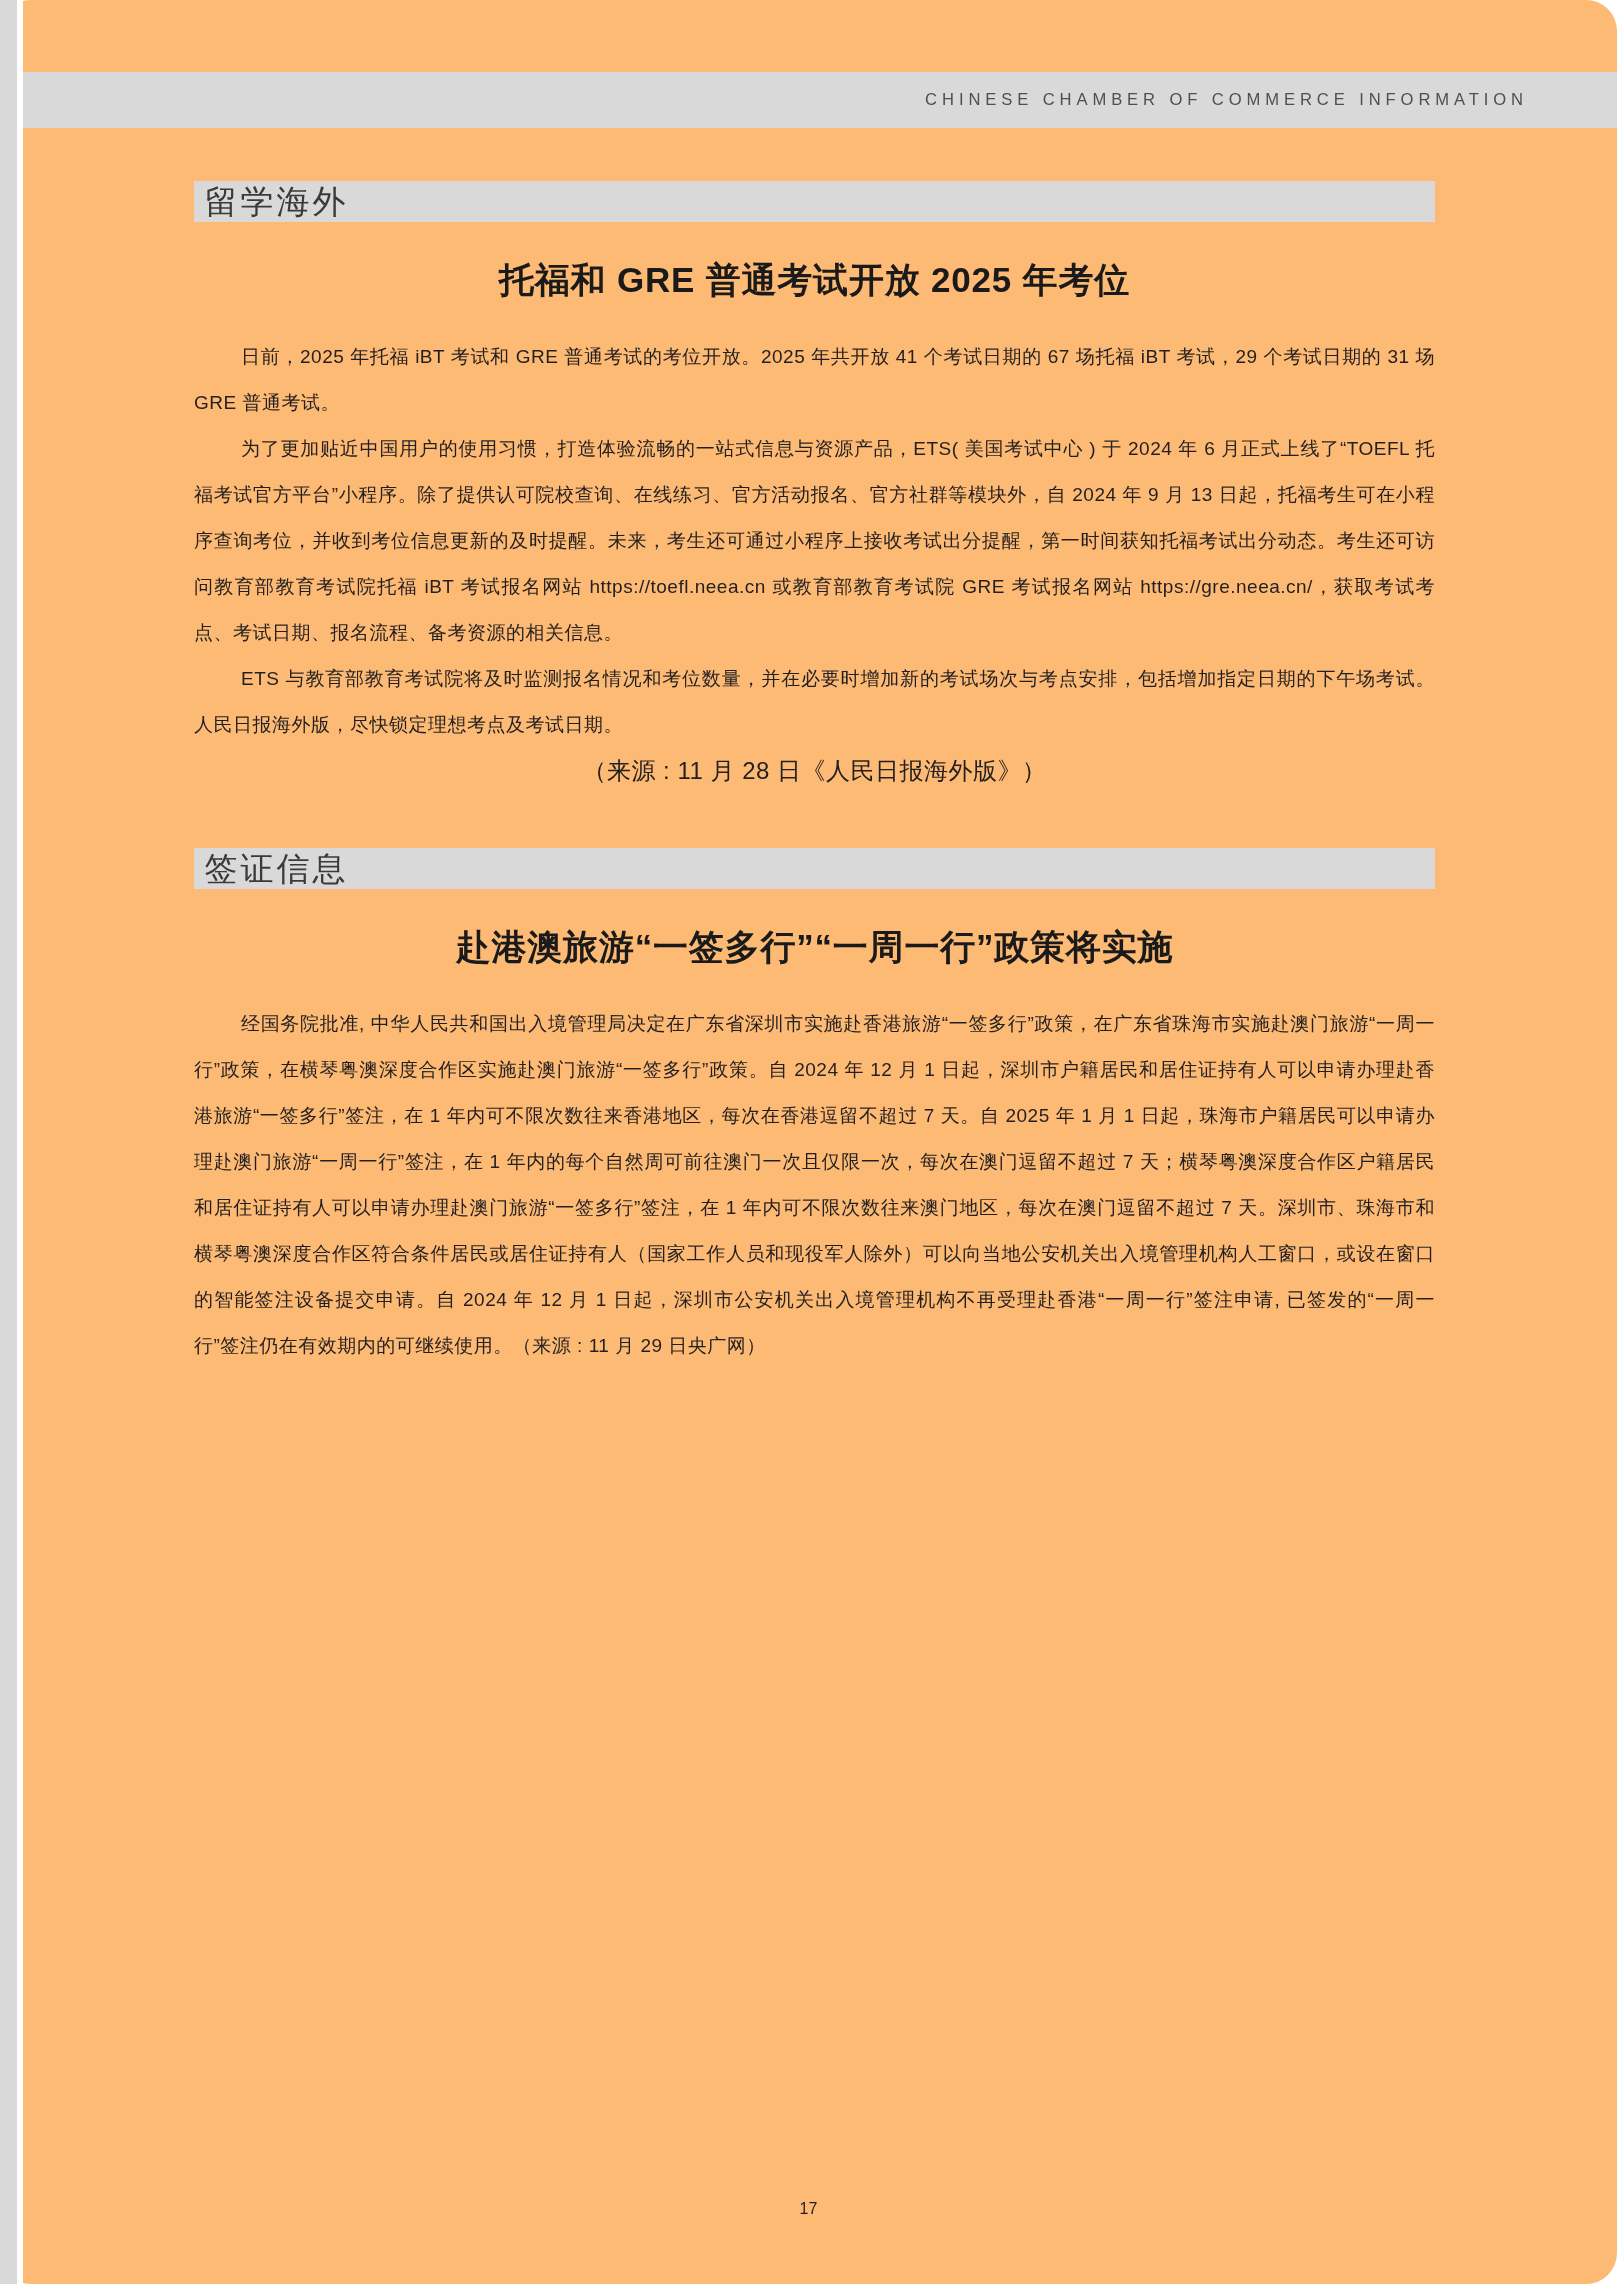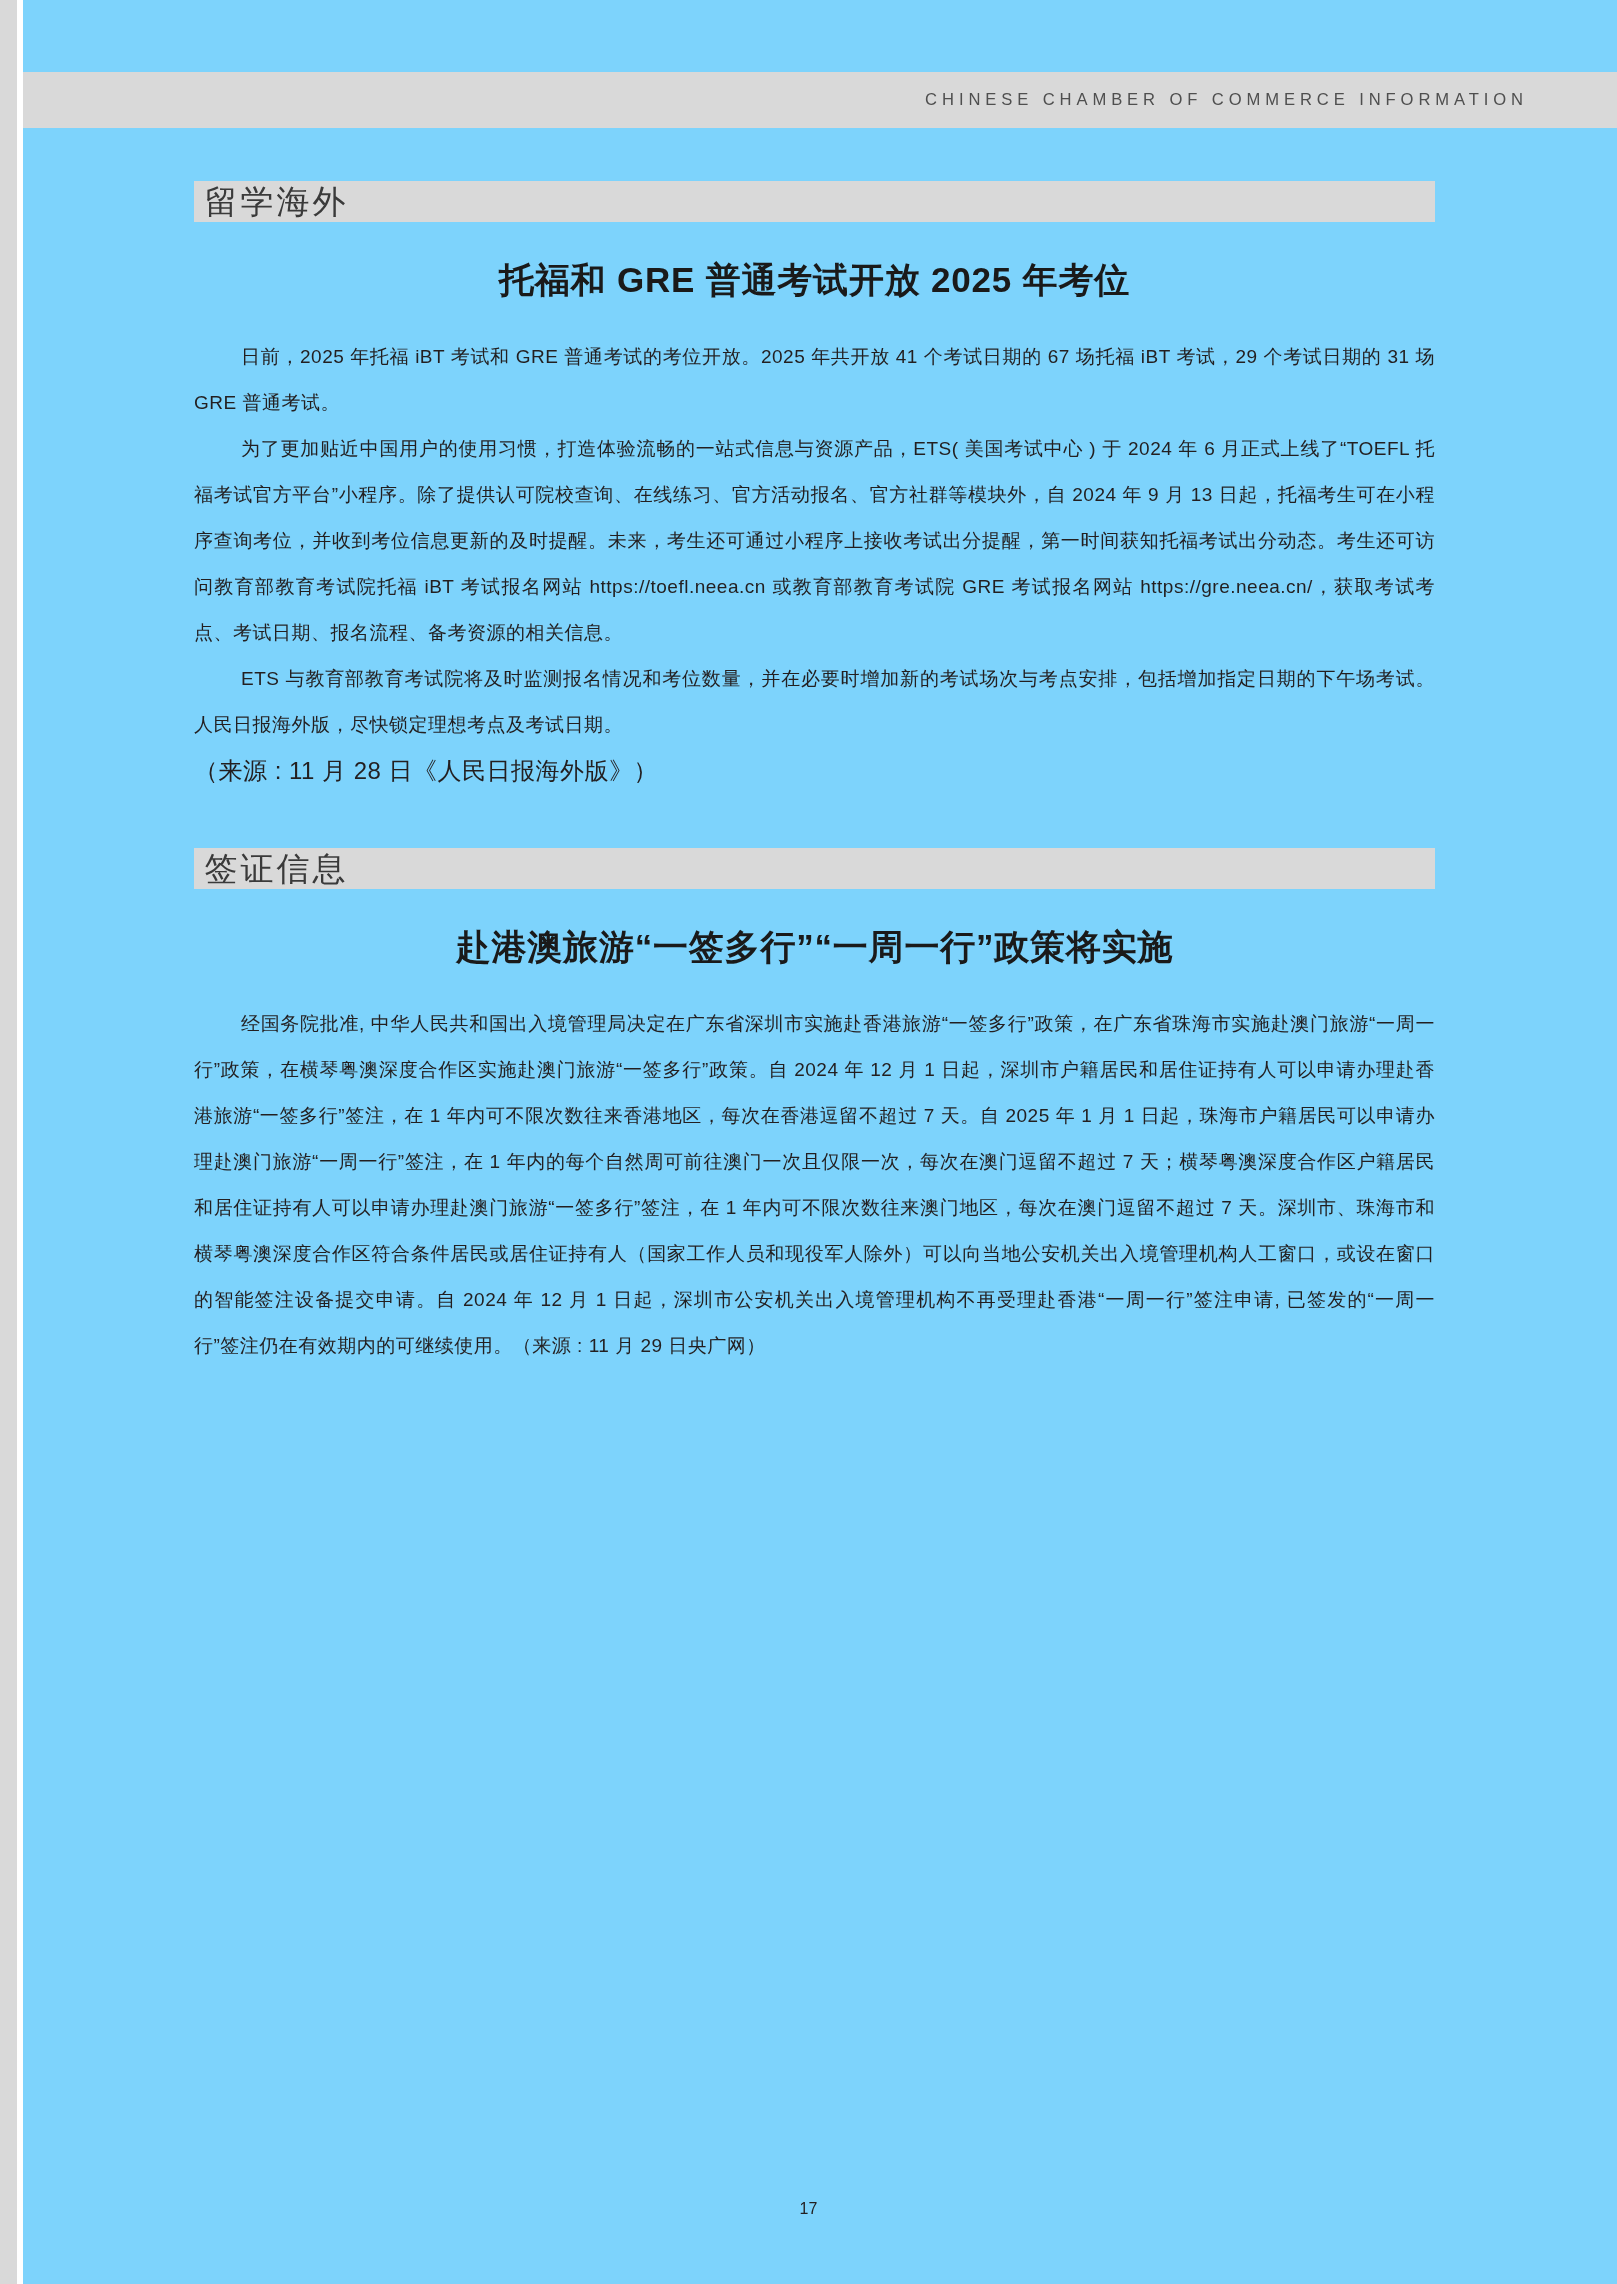--- a/index.html
+++ b/index.html
@@ -13,21 +13,22 @@
     position: relative;
     font-family: "Liberation Sans", sans-serif;
     color: #231f20;
     overflow: hidden;
   }
 
   
   .page {
     position: absolute;
     inset: 0;
-    background: #7dd3fc;
+    background: #fdba74;
+    border-radius: 31px;
   }
 
   
   .edge-bar-left {
     position: absolute;
     left: 0;
     top: 0;
     width: 16.6px;
     height: 2284px;
     background: #d9d9d9;
@@ -116,21 +117,21 @@
     text-justify: inter-ideograph;
     text-indent: 47px;
     color: #231f20;
     margin: 0;
     letter-spacing: 0.5px;
     font-family: "Liberation Sans", sans-serif;
   }
   .source-line {
     font-size: 24px;
     line-height: 46px;
-    text-align: left;
+    text-align: center;
     letter-spacing: 0.5px;
   }
   .gap-mid { height: 54px; }
 
   
   .page-number {
     position: absolute;
     left: 0;
     right: 0;
     bottom: 66px;

